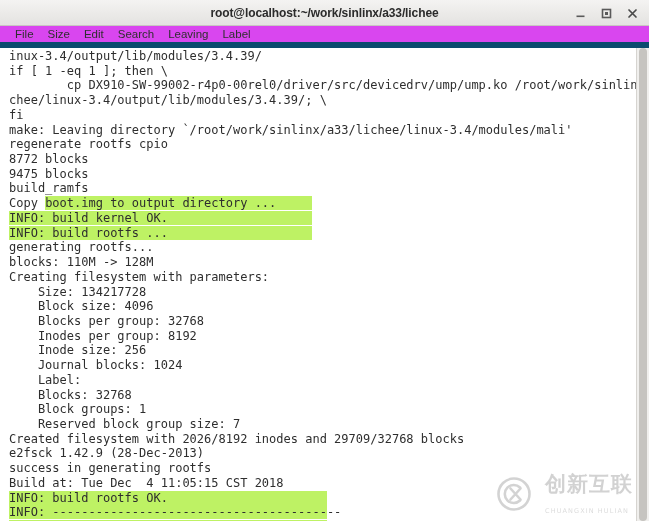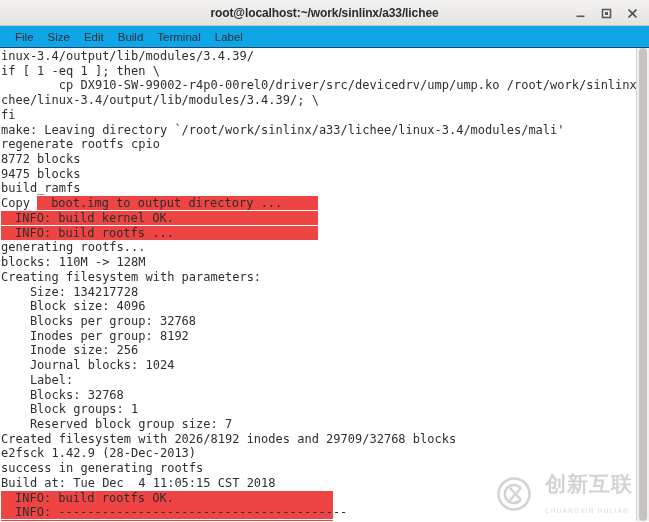--- a/index.html
+++ b/index.html
@@ -53,22 +53,22 @@
     width: 13px; height: 13px;
     position: relative;
     cursor: pointer;
     display: block;
   }
   .win-btn svg { display: block; }
 
   
   #menubar {
     height: 22px;
-    background: #0ea5e9;
-    border-bottom: 1px solid #0c4a6e;
+    background: #d946ef;
+    border-bottom: 6px solid #0c4a6e;
     display: flex;
     align-items: center;
     padding-left: 8px;
     box-sizing: border-box;
     user-select: none;
   }
   .menu-item {
     font-size: 11.5px;
     color: #2f2f2f;
     padding: 1px 7px;
@@ -95,22 +95,23 @@
     font-size: 12px;
     line-height: 14.72px;
     color: #2e2e2e;
     white-space: pre;
     letter-spacing: 0px;
   }
   .line {
     height: 14.72px;
     white-space: pre;
     display: block;
-  }
-  .sel { background: #ef4444; padding-left: 14px; }
+    margin-left: 8px;
+  }
+  .sel { background: #bef264; }
 
   
   #scrollbar {
     width: 13px;
     background: #f0efed;
     border-left: 1px solid #d6d4d0;
     position: relative;
     box-sizing: border-box;
     flex: 0 0 auto;
   }
@@ -184,22 +185,22 @@
           <path d="M3 3 L10 10 M10 3 L3 10" stroke="#4a4a4a" stroke-width="1.7" stroke-linecap="round"></path>
         </svg>
       </span>
     </div>
   </div>
 
   <div id="menubar">
     <span class="menu-item">File</span>
     <span class="menu-item">Size</span>
     <span class="menu-item">Edit</span>
-    <span class="menu-item">Build</span>
-    <span class="menu-item">Terminal</span>
+    <span class="menu-item">Search</span>
+    <span class="menu-item">Leaving</span>
     <span class="menu-item">Label</span>
   </div>
 
   <div id="term-wrap">
     <div id="screen">
       <div id="lines" style="color: rgb(46, 46, 46);"><div class="line"><span>inux-3.4/output/lib/modules/3.4.39/</span></div><div class="line"><span>if [ 1 -eq 1 ]; then \</span></div><div class="line"><span>        cp DX910-SW-99002-r4p0-00rel0/driver/src/devicedrv/ump/ump.ko /root/work/sinlinx/a33/li</span></div><div class="line"><span>chee/linux-3.4/output/lib/modules/3.4.39/; \</span></div><div class="line"><span>fi</span></div><div class="line"><span>make: Leaving directory `/root/work/sinlinx/a33/lichee/linux-3.4/modules/mali'</span></div><div class="line"><span>regenerate rootfs cpio</span></div><div class="line"><span>8772 blocks</span></div><div class="line"><span>9475 blocks</span></div><div class="line"><span>build_ramfs</span></div><div class="line"><span>Copy </span><span class="sel">boot.img to output directory ...     </span></div><div class="line"><span class="sel">INFO: build kernel OK.                    </span></div><div class="line"><span class="sel">INFO: build rootfs ...                    </span></div><div class="line"><span>generating rootfs...</span></div><div class="line"><span>blocks: 110M -&gt; 128M</span></div><div class="line"><span>Creating filesystem with parameters:</span></div><div class="line"><span>    Size: 134217728</span></div><div class="line"><span>    Block size: 4096</span></div><div class="line"><span>    Blocks per group: 32768</span></div><div class="line"><span>    Inodes per group: 8192</span></div><div class="line"><span>    Inode size: 256</span></div><div class="line"><span>    Journal blocks: 1024</span></div><div class="line"><span>    Label:</span></div><div class="line"><span>    Blocks: 32768</span></div><div class="line"><span>    Block groups: 1</span></div><div class="line"><span>    Reserved block group size: 7</span></div><div class="line"><span>Created filesystem with 2026/8192 inodes and 29709/32768 blocks</span></div><div class="line"><span>e2fsck 1.42.9 (28-Dec-2013)</span></div><div class="line"><span>success in generating rootfs</span></div><div class="line"><span>Build at: Tue Dec  4 11:05:15 CST 2018</span></div><div class="line"><span class="sel">INFO: build rootfs OK.                      </span></div><div class="line"><span class="sel">INFO: --------------------------------------</span><span>--</span></div><div class="line"><span class="sel">INFO: build lichee OK.                      </span></div></div>
     </div>
 
     <div id="scrollbar">
       <div id="scroll-thumb"></div>

